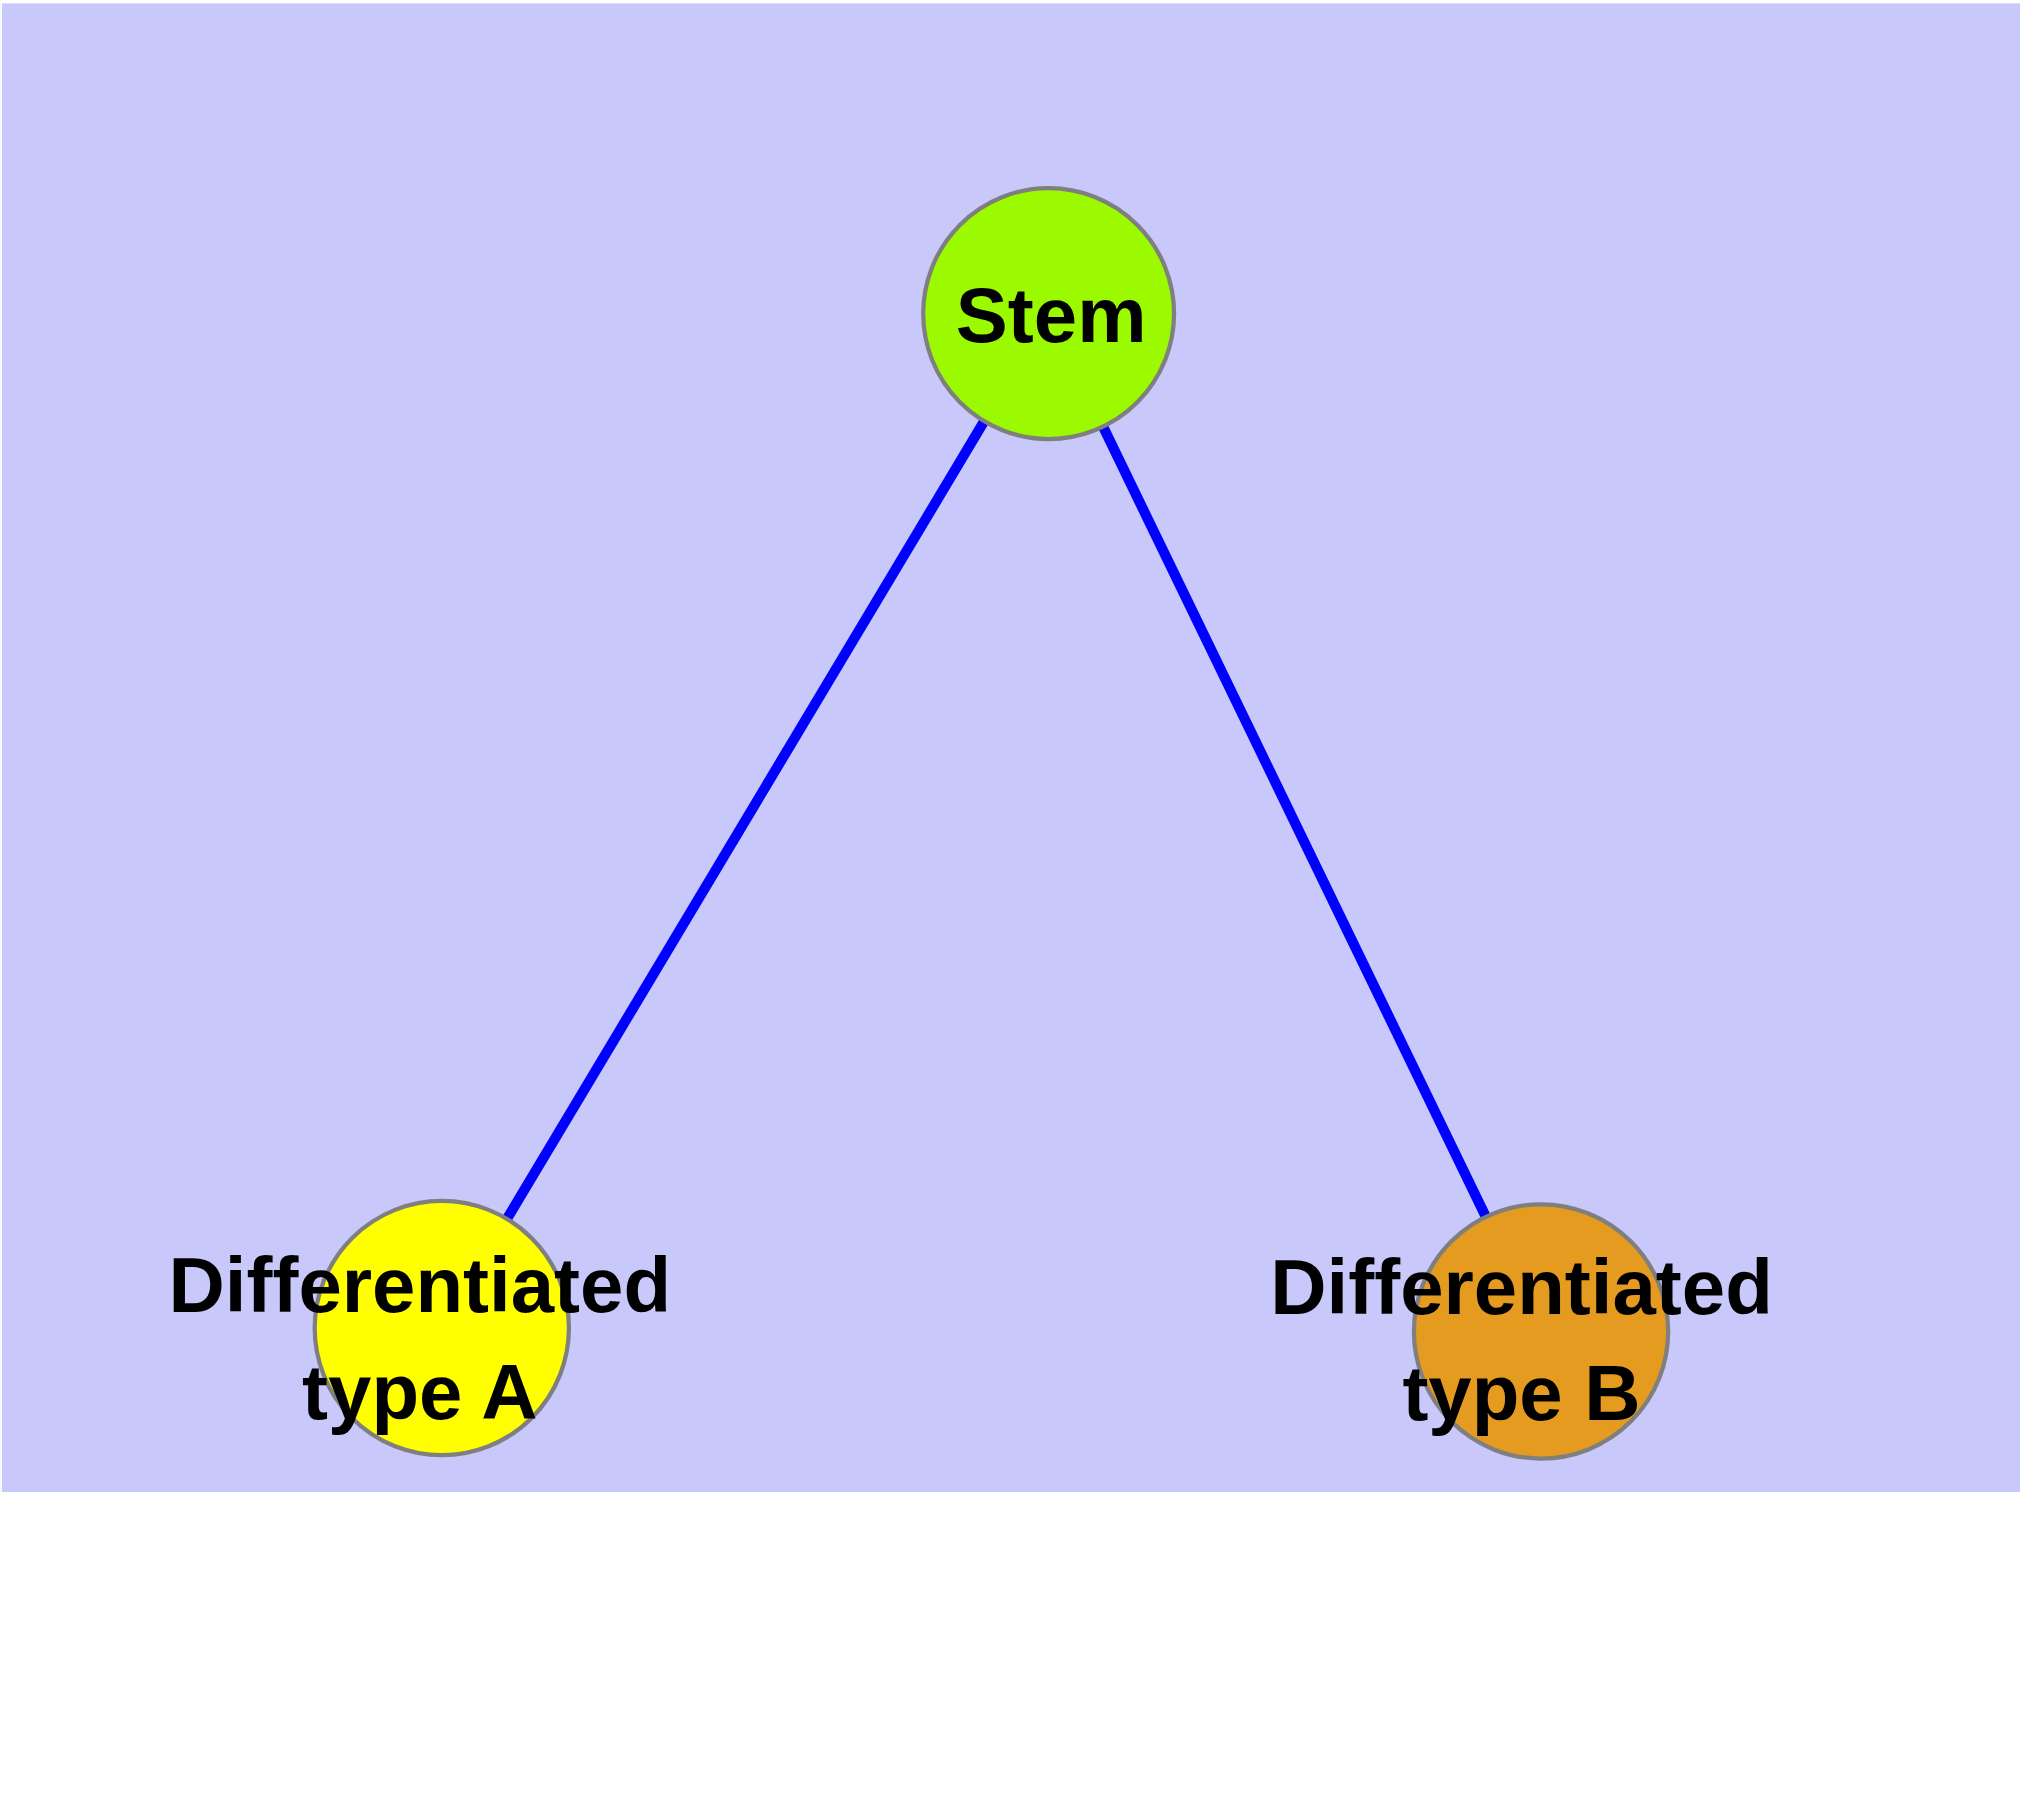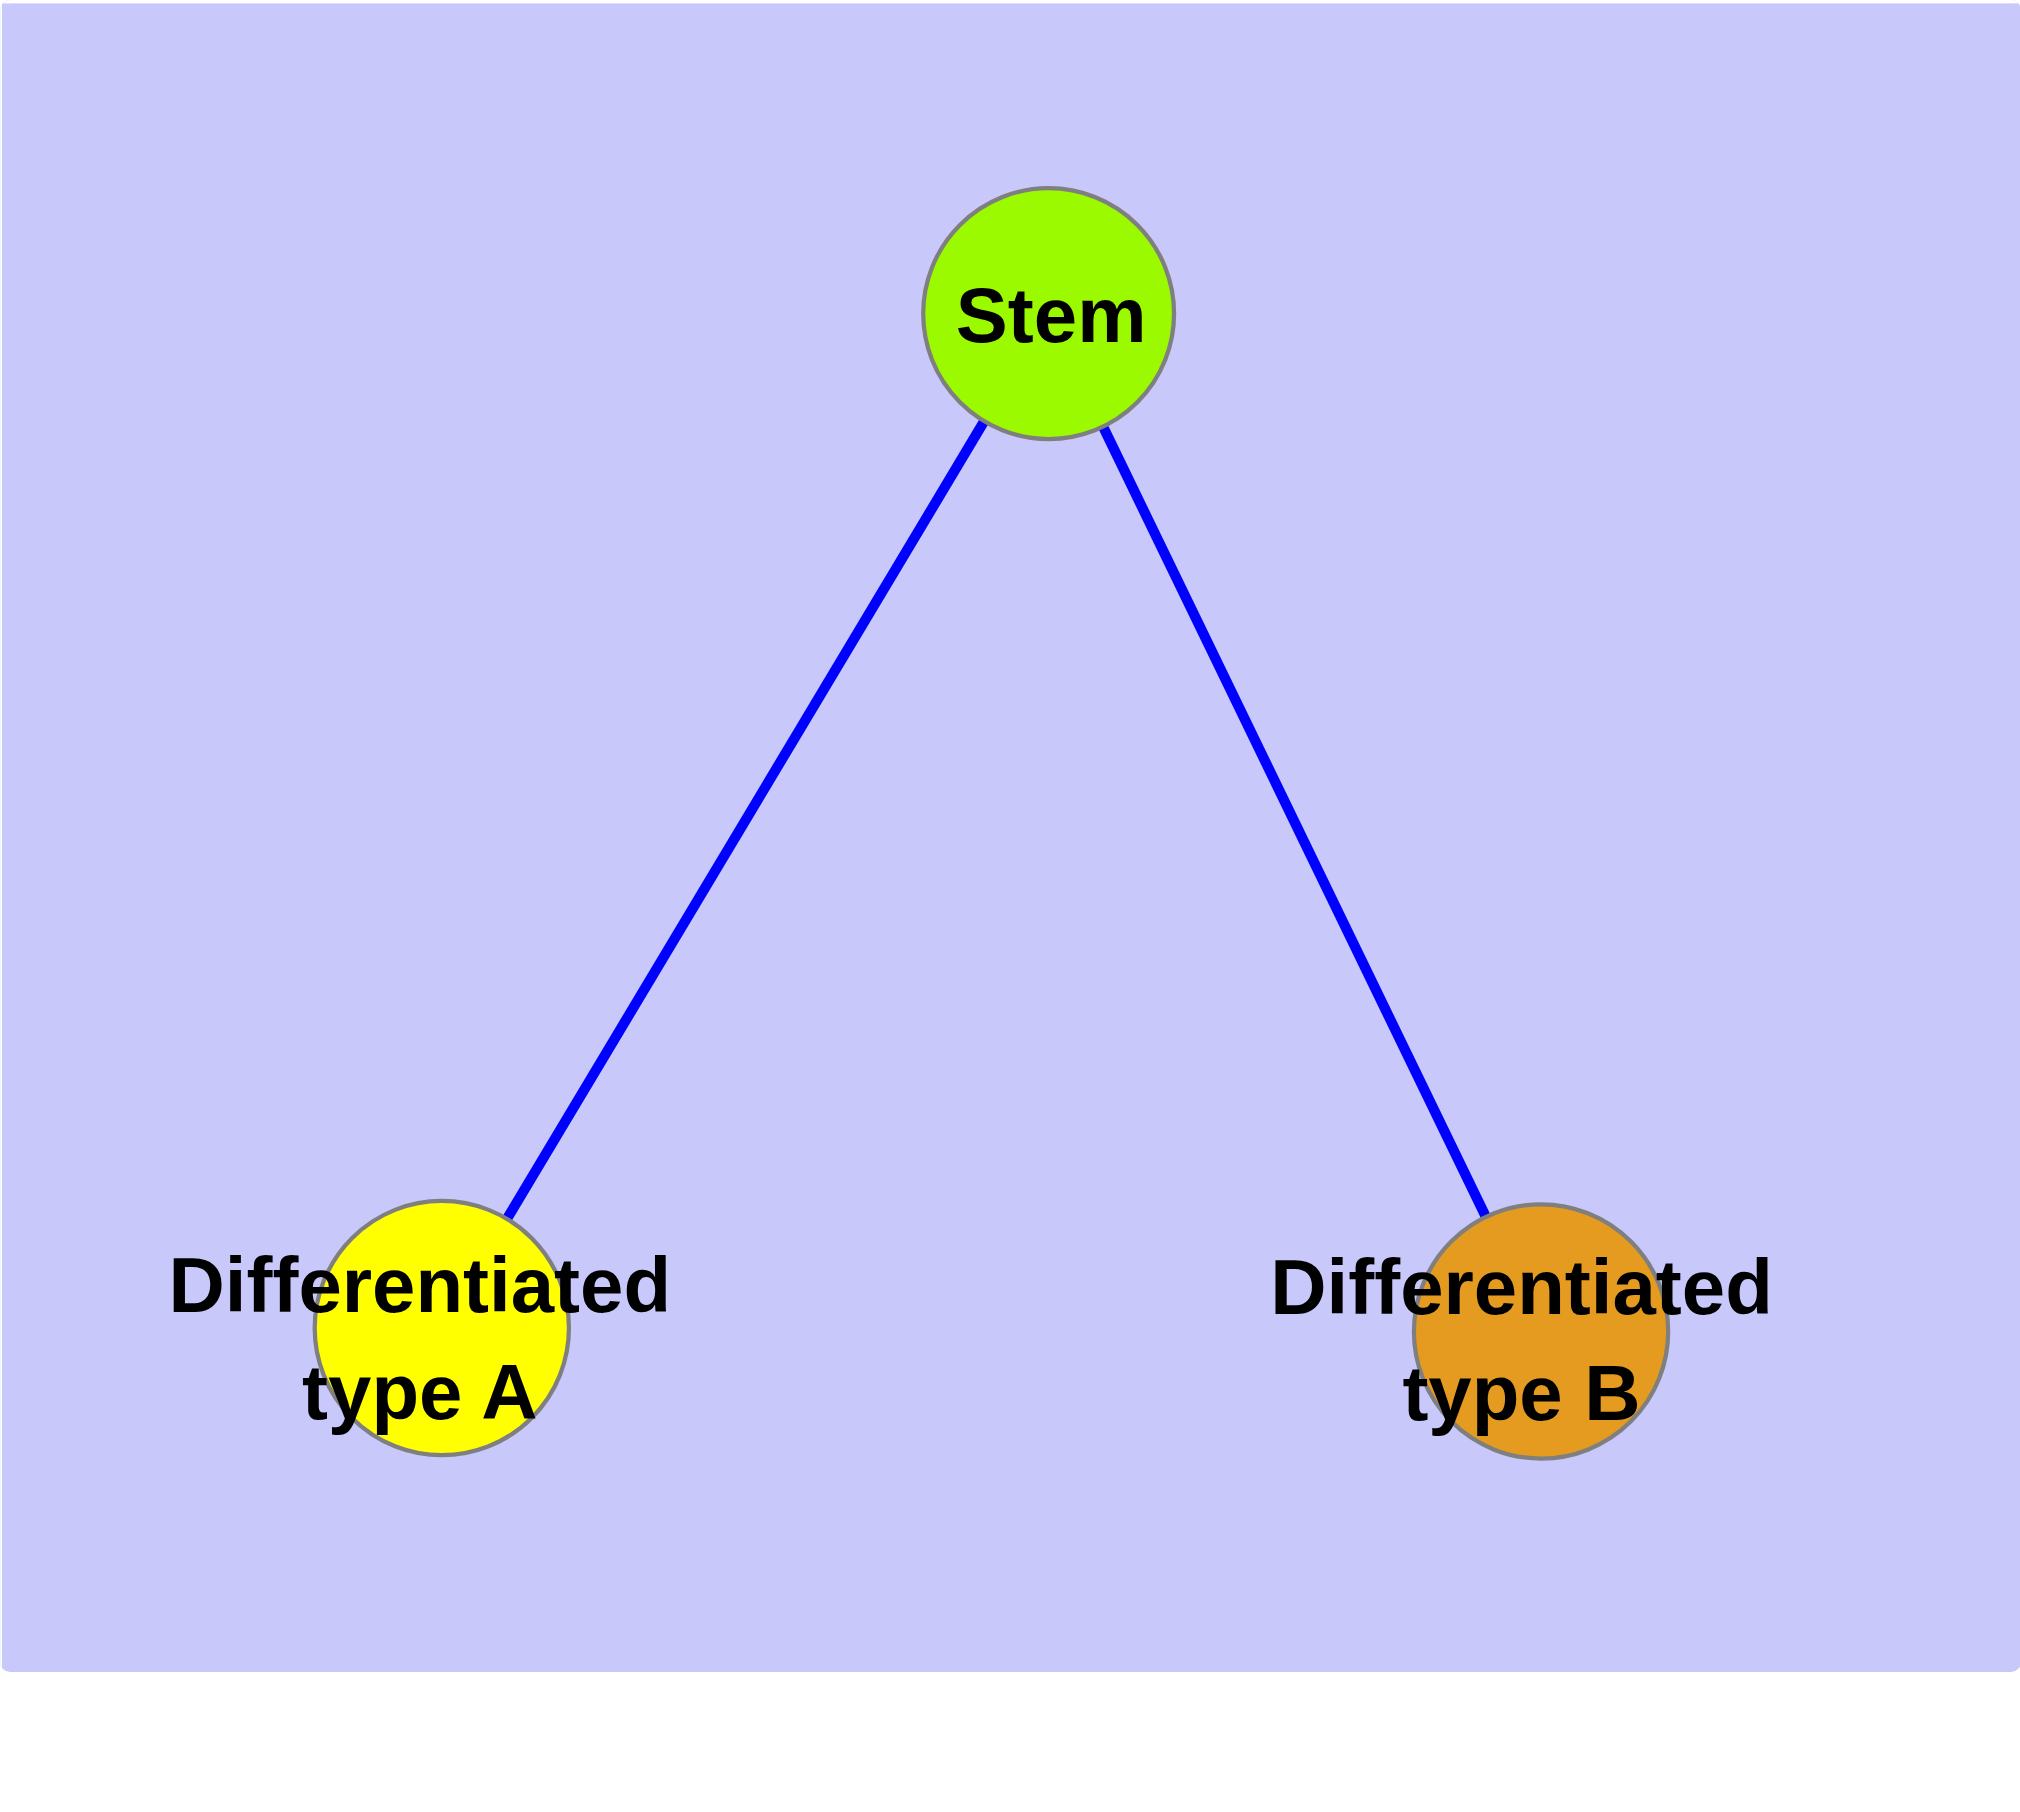--- a/index.html
+++ b/index.html
@@ -3,24 +3,23 @@
 <meta charset="utf-8">
 <style>
   html, body {
     margin: 0;
     padding: 0;
     background: #ffffff;
   }
   .stage {
     position: relative;
     width: 2021px;
-    height: 1672px;
+    height: 1492px;
     overflow: hidden;
     font-family: "Liberation Sans", sans-serif;
-    border-radius: 10px;
   }
   .graph-svg {
     position: absolute;
     left: 0;
     top: 0;
     display: block;
   }
   .node-label {
     font-family: "Liberation Sans", sans-serif;
     font-weight: bold;

